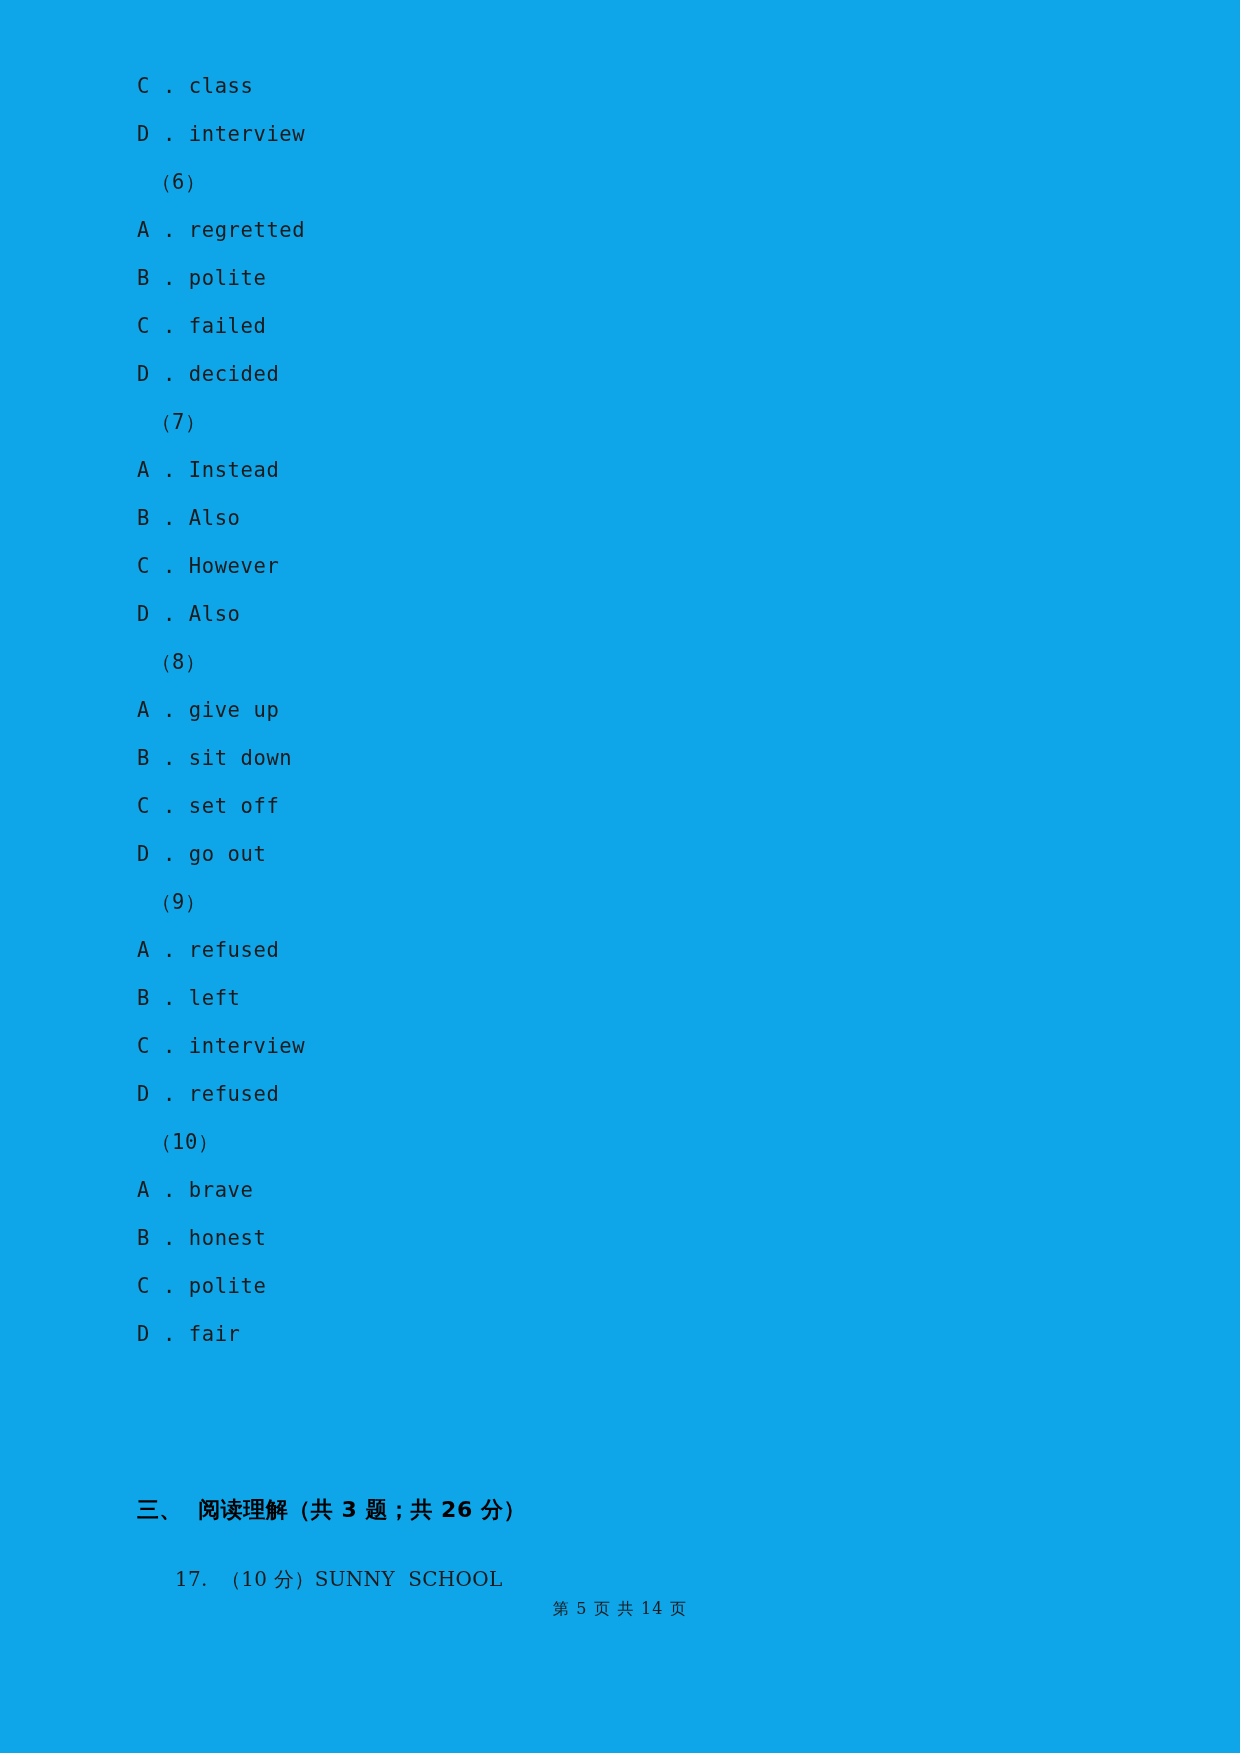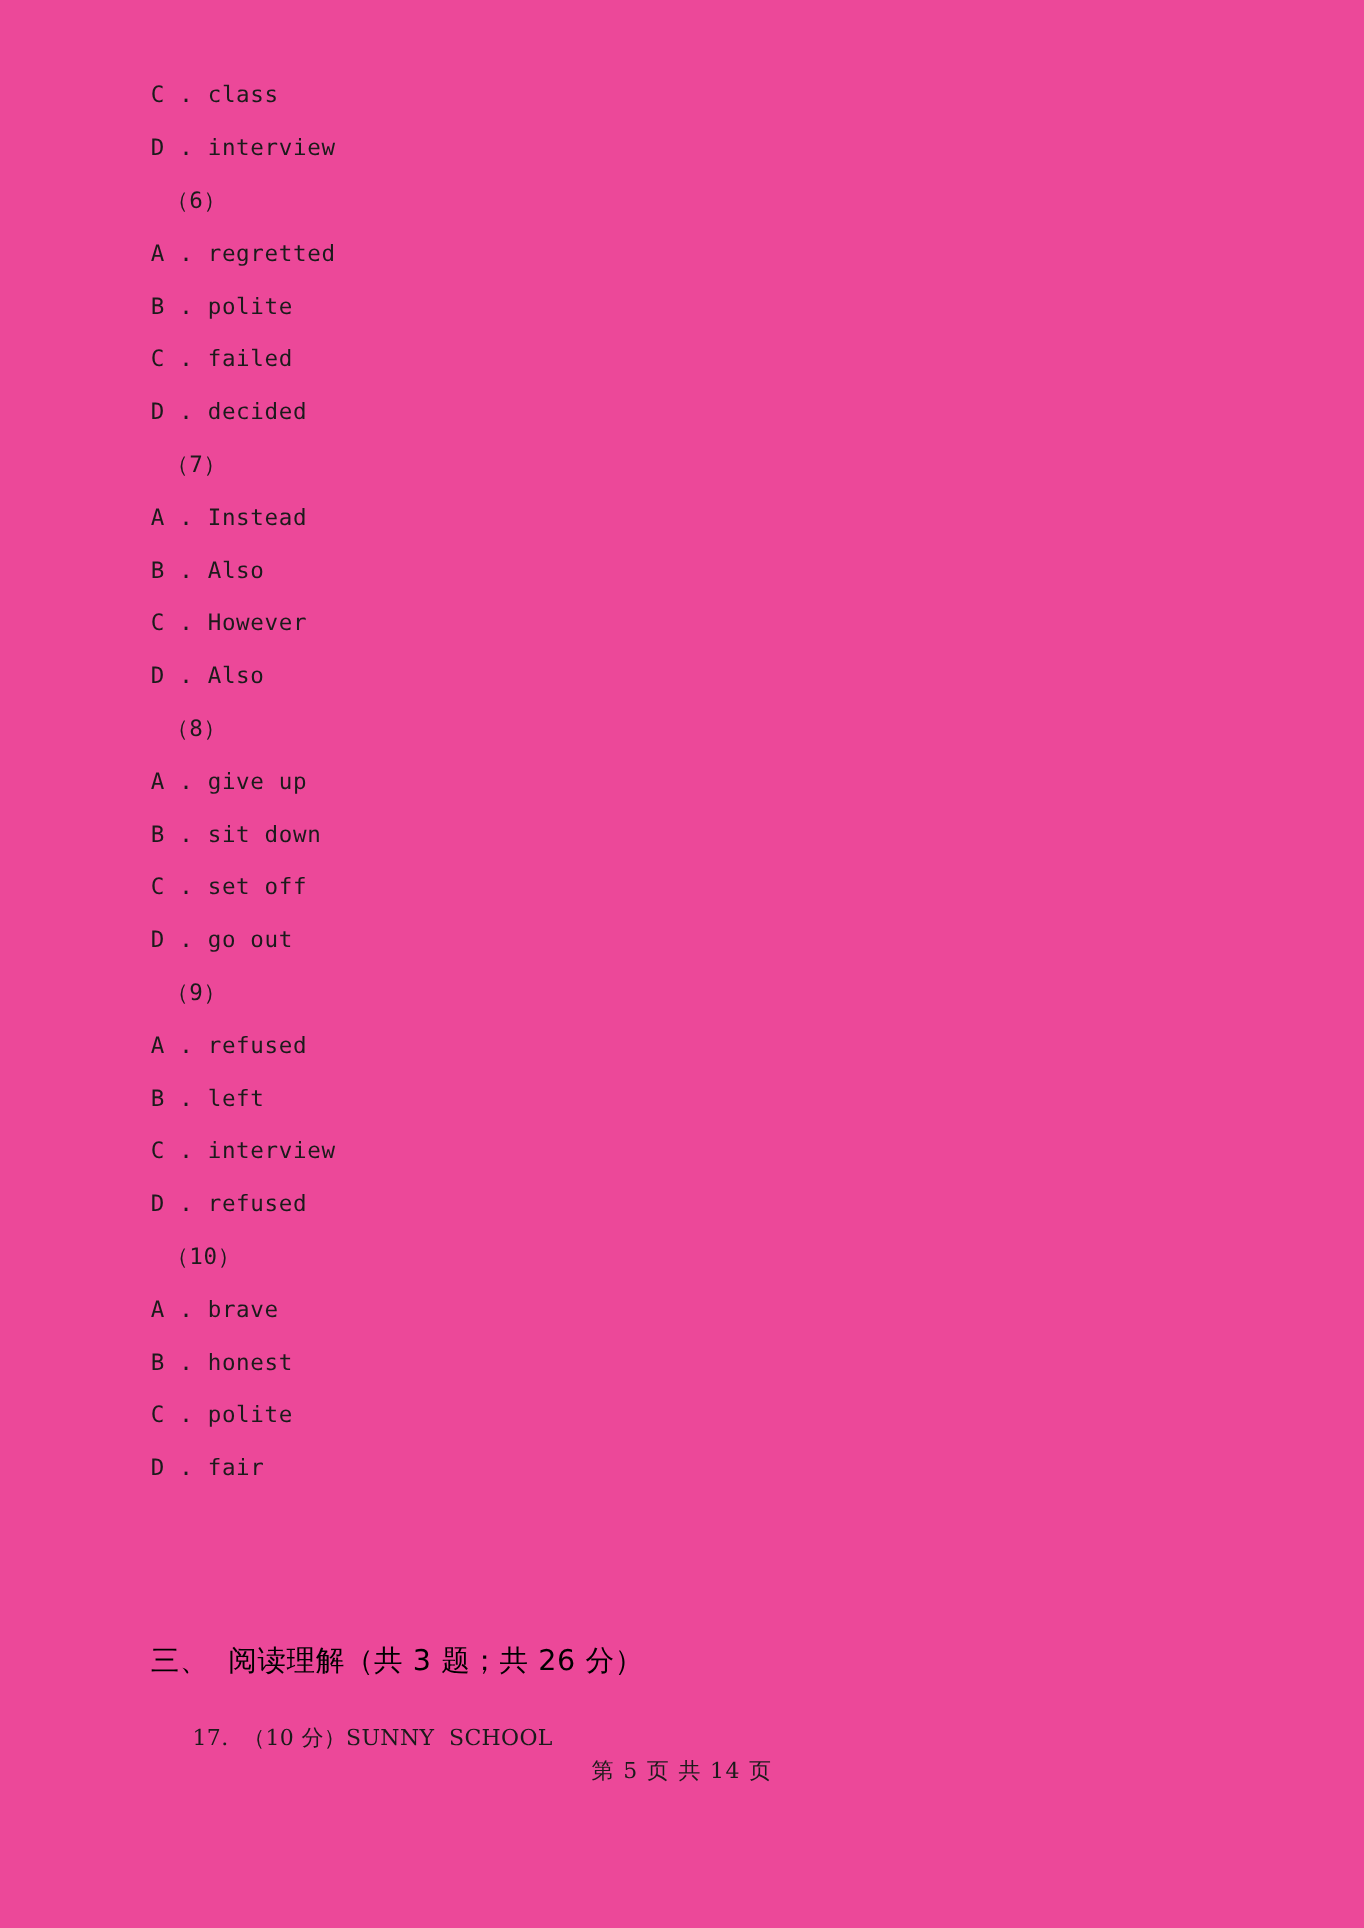--- a/index.html
+++ b/index.html
@@ -4,21 +4,21 @@
 <style>
   html, body {
     margin: 0;
     padding: 0;
     background: #ffffff;
   }
   .page {
     position: relative;
     width: 1240px;
     height: 1753px;
-    background: #ec4899;
+    background: #0ea5e9;
     overflow: hidden;
     font-family: "DejaVu Serif", "Liberation Serif", serif;
   }
   .content {
     position: absolute;
     left: 137px;
     top: 0;
     width: 960px;
   }
 
@@ -45,22 +45,22 @@
     left: 0;
     top: 62px;
   }
 
   
   .section-heading {
     position: absolute;
     left: 0px;
     top: 1490px;
     font-family: "DejaVu Sans", "Liberation Sans", sans-serif;
-    font-weight: normal;
-    font-size: 26px;
+    font-weight: bold;
+    font-size: 22px;
     line-height: 40px;
     color: #000000;
     white-space: pre;
     letter-spacing: 0.5px;
   }
 
   
   .question-line {
     position: absolute;
     left: 2px;
@@ -75,21 +75,21 @@
   }
 
   
   .footer {
     position: absolute;
     left: 0;
     top: 1592px;
     width: 1240px;
     text-align: center;
     font-family: "DejaVu Serif", "Liberation Serif", serif;
-    font-size: 20px;
+    font-size: 16px;
     line-height: 34px;
     color: #1b1b1b;
     white-space: pre;
     letter-spacing: 1.2px;
   }
 </style>
 </head>
 <body>
 
 <div class="page">

